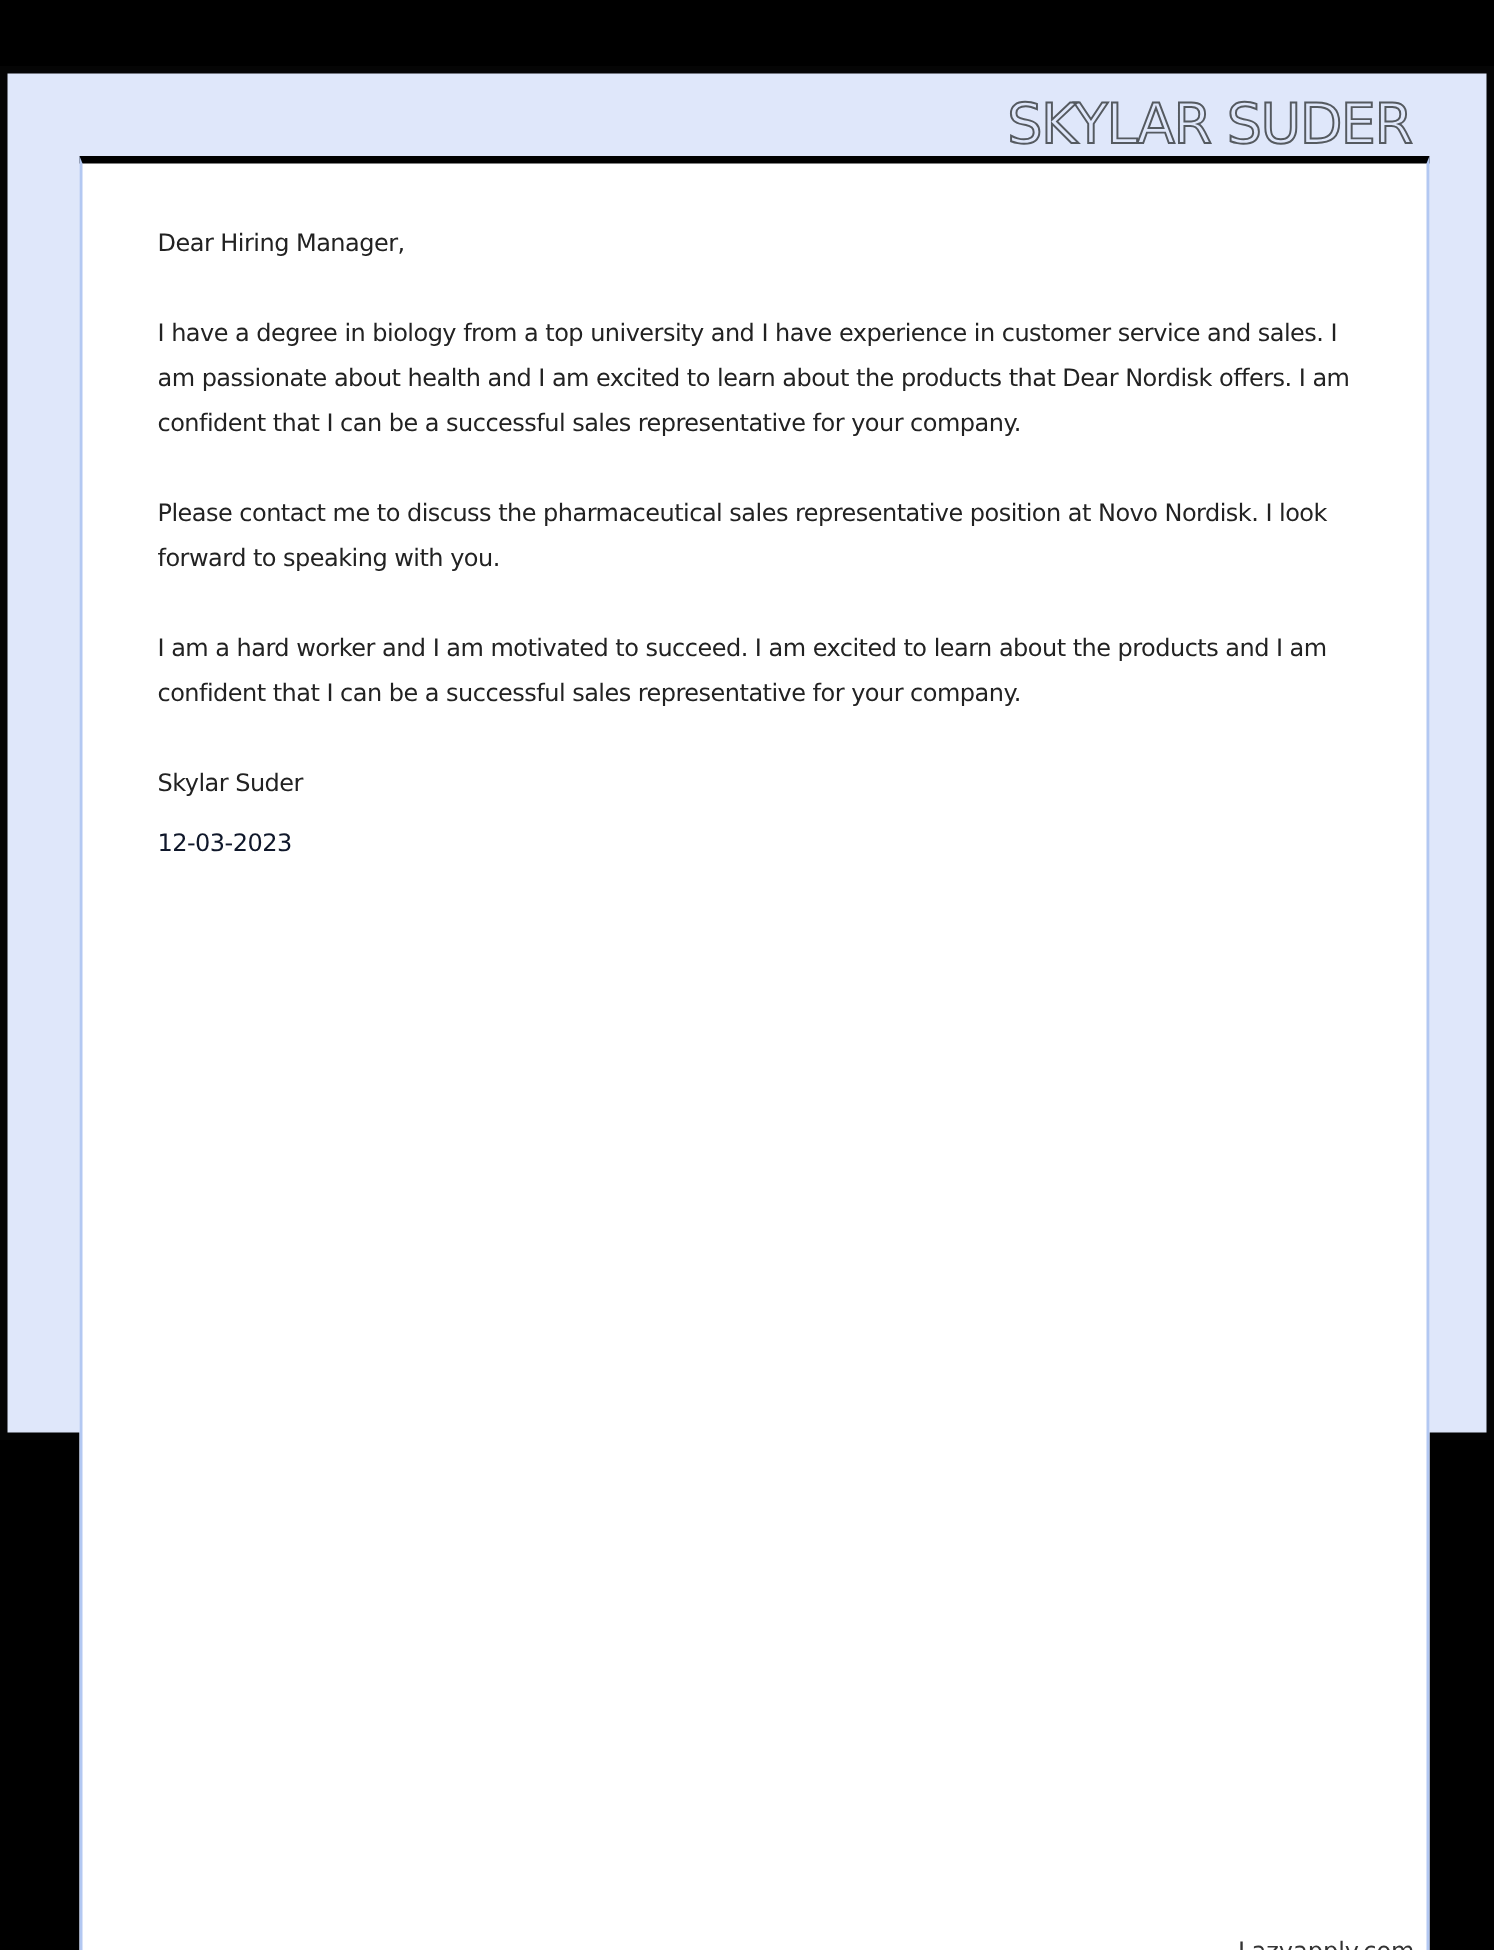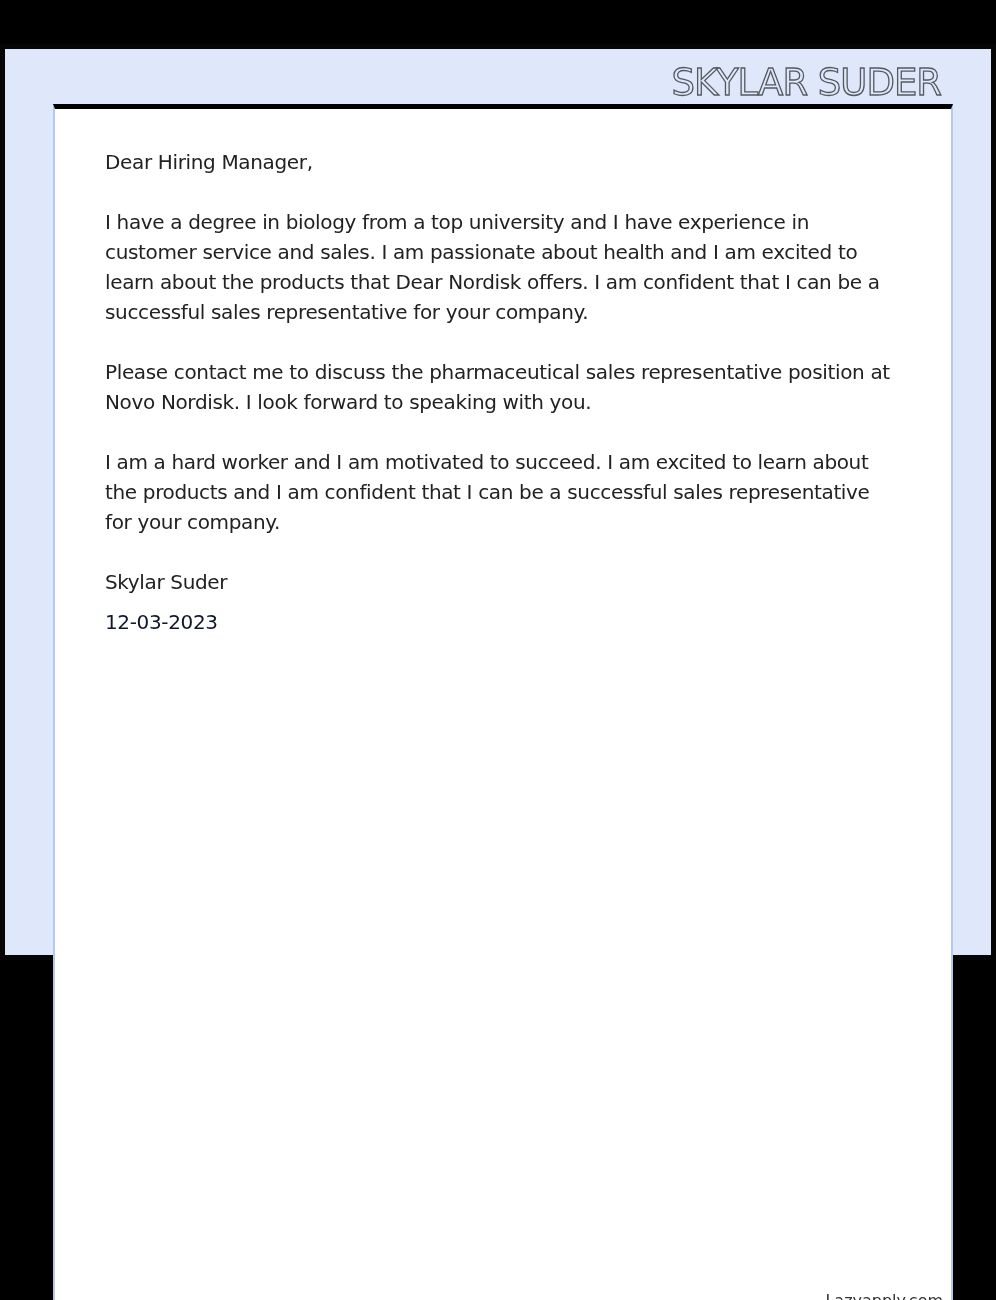--- a/index.html
+++ b/index.html
@@ -37,21 +37,21 @@
       border-left: 2px solid #b3c8f2;
       border-right: 2px solid #b3c8f2;
       border-bottom: 2px solid #b3c8f2;
     }
     .letter {
       position: absolute;
       left: 50px;
       top: 38px;
       width: 795px;
       font-family: "DejaVu Sans", sans-serif;
-      font-size: 20px;
+      font-size: 16px;
       line-height: 30px;
       color: #222222;
       letter-spacing: -0.35px;
     }
     .letter p { margin-bottom: 30px; }
     .letter p.sign { margin-bottom: 10px; }
     .letter .date { color: #0f172a; }
     .footer-brand {
       position: absolute;
       right: 8px;

